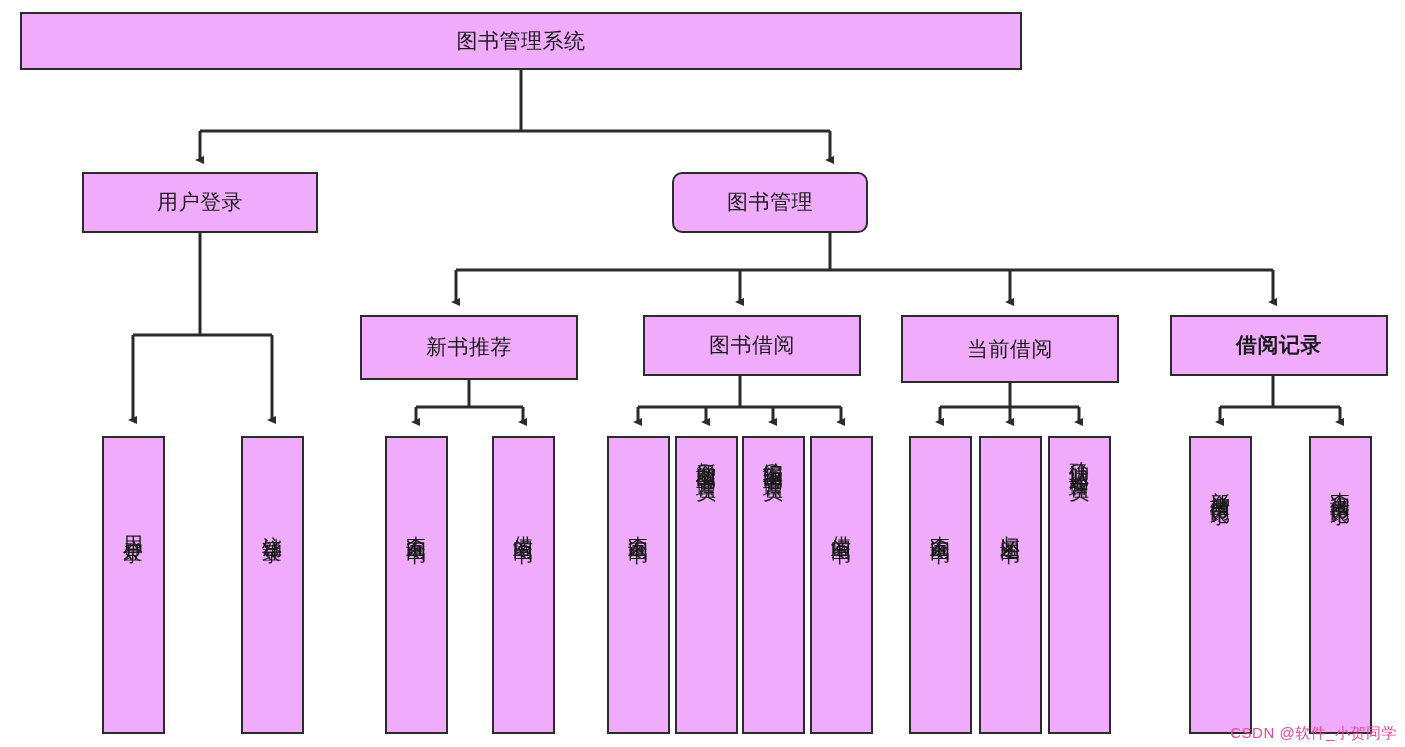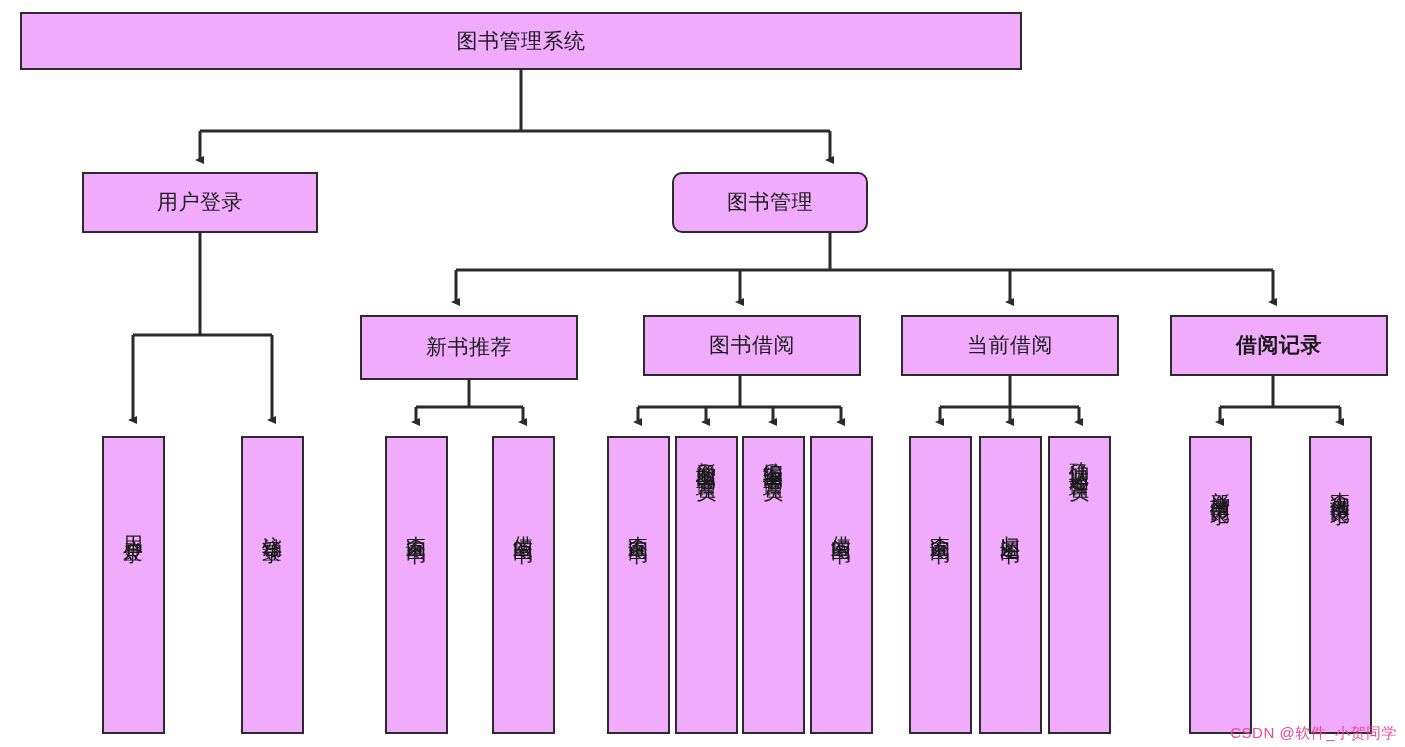--- a/index.html
+++ b/index.html
@@ -149,21 +149,21 @@
   <div class="node" style="left:672px; top:172px; width:196px; height:61px;border-radius:10px;">
     <span class="label">图书管理</span>
   </div>
 
   <div class="node" style="left:360px; top:315px; width:218px; height:65px;">
     <span class="label">新书推荐</span>
   </div>
   <div class="node" style="left:631px; top:315px; width:218px; height:61px;margin-left:12px;">
     <span class="label">图书借阅</span>
   </div>
-  <div class="node" style="left:901px; top:315px; width:218px; height:61px;">
+  <div class="node" style="left:901px; top:315px; width:218px; height:68px;">
     <span class="label">当前借阅</span>
   </div>
   <div class="node" style="left:1170px; top:315px; width:218px; height:61px;font-weight:bold;">
     <span class="label">借阅记录</span>
   </div>
 
   <div class="node vert" style="left:102px; top:436px; width:63px; height:298px; padding-top:82px;">
     <span class="label">用户登录</span>
   </div>
   <div class="node vert" style="left:241px; top:436px; width:63px; height:298px; padding-top:82px;">

